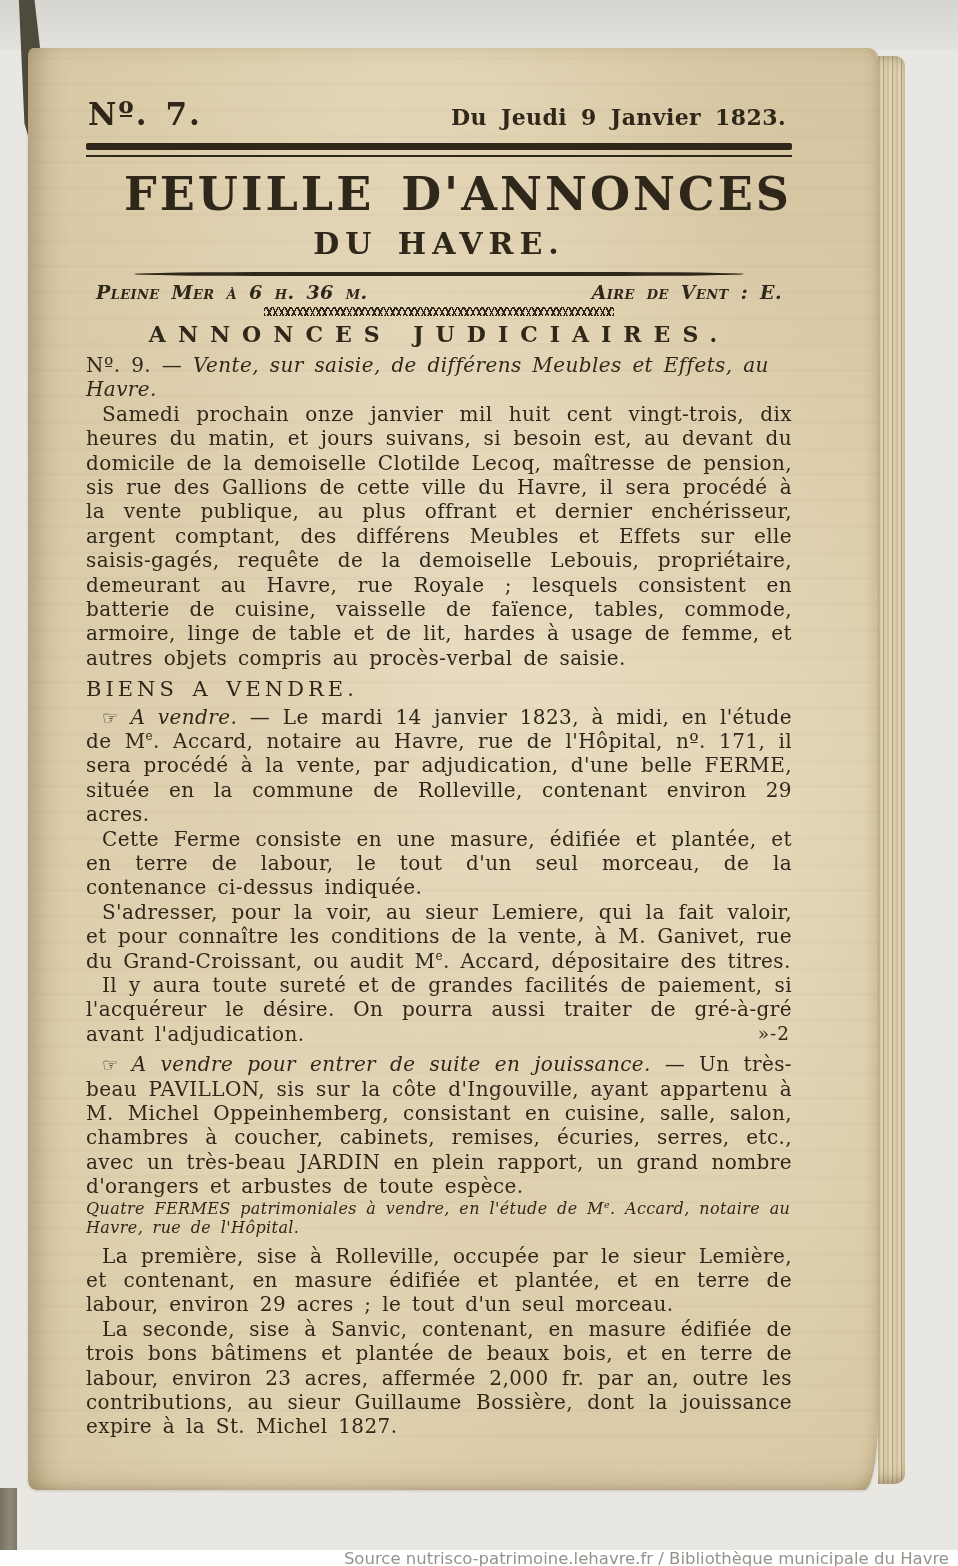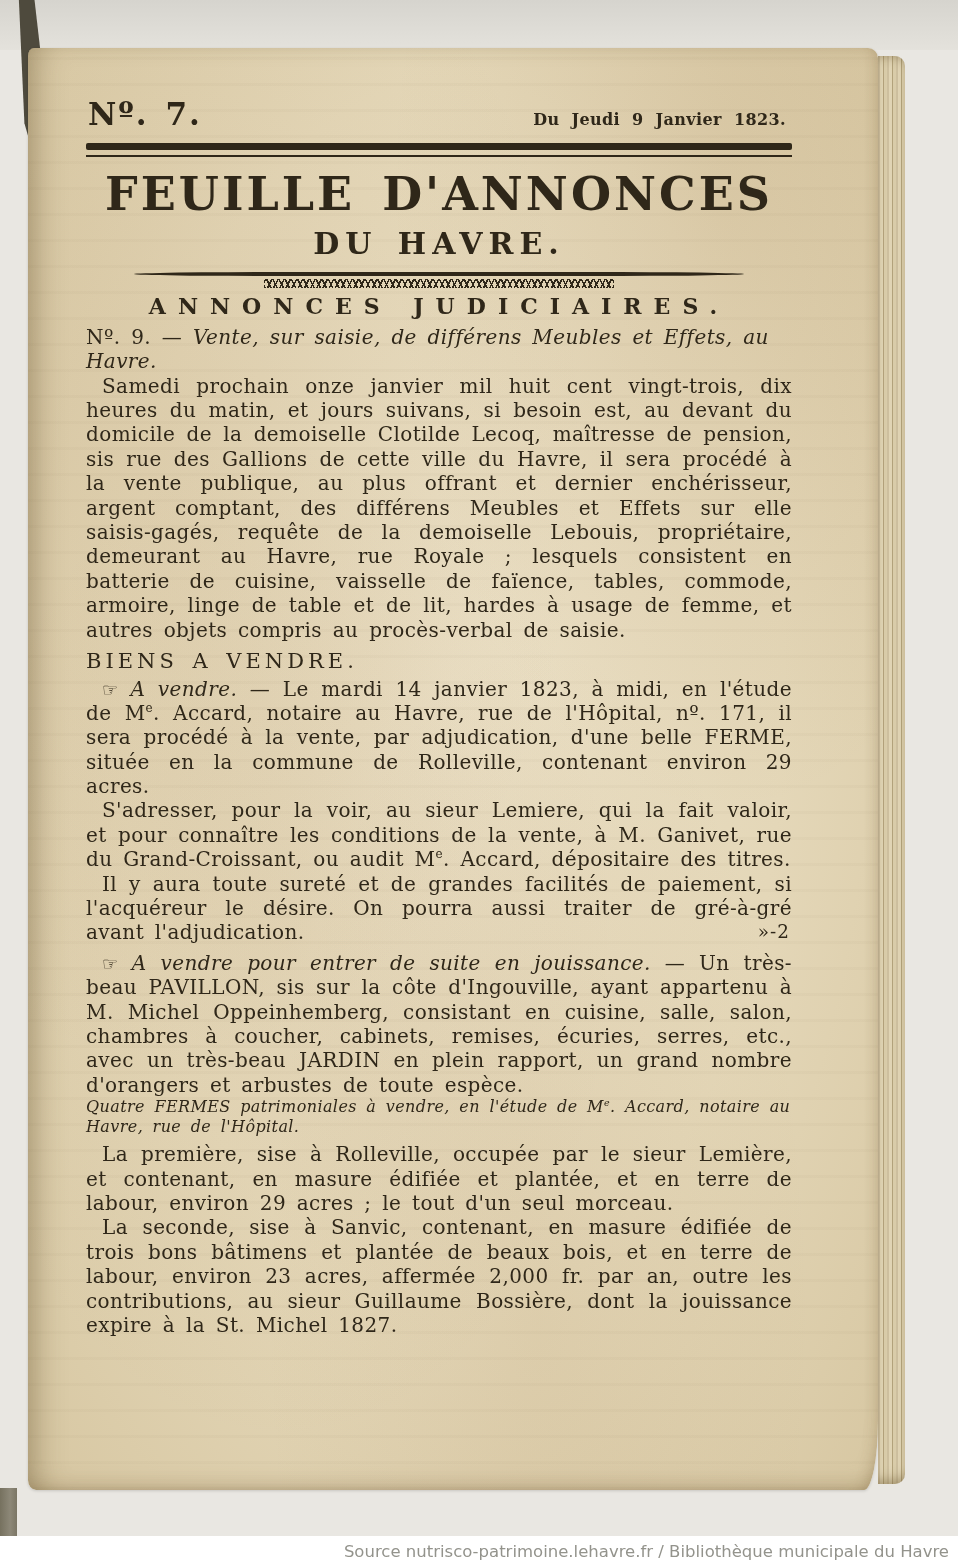--- a/index.html
+++ b/index.html
@@ -39,24 +39,24 @@
   .page-edges{position:absolute; left:878px; top:56px; width:27px; height:1428px;
     background:repeating-linear-gradient(90deg,#cdbf9e 0 2px,#e0d4b4 2px 5px,#b2a27b 5px 6px,#d9cca9 6px 9px);
     border-radius:0 10px 10px 0;
     box-shadow: inset 0 8px 10px -6px rgba(110,90,50,.4), inset 0 -10px 12px -6px rgba(110,90,50,.5);}
 
   
   .content{position:absolute; left:58px; top:34px; width:706px; color:var(--ink);
     font-size:20px; line-height:1.22; letter-spacing:.4px; word-spacing:4px;}
   .hdr-row{display:flex; justify-content:space-between; align-items:baseline; padding:14px 6px 0 2px;}
   .issue-no{font-size:31px; font-weight:bold; letter-spacing:2px;}
-  .issue-date{font-size:16px; font-weight:bold; word-spacing:6px;}
+  .issue-date{font-size:22px; font-weight:bold; word-spacing:6px;}
   .rule-thick{height:7px; background:var(--ink); margin-top:9px; border-radius:2px;}
   .rule-thin{height:2.5px; background:var(--ink); margin-top:5px;}
-  .m-title1{font-size:46px; font-weight:bold; text-align:center; letter-spacing:3px;
+  .m-title1{font-size:46px; font-weight:bold; text-align:right; letter-spacing:3px;
     margin-top:9px; word-spacing:8px;}
   .m-title2{font-size:25px; font-weight:bold; text-align:center; letter-spacing:2px;
     margin-top:5px; word-spacing:10px;}
   .m-title3{font-size:30px; font-weight:bold; text-align:center; letter-spacing:6px; margin-top:4px;}
   .rule-taper{height:4px; width:610px; margin:9px auto 0; background:var(--ink);
     border-radius:50% / 100%;}
   .tide-row{display:flex; justify-content:space-between; font-style:italic; font-weight:bold;
     font-variant:small-caps; font-size:19px; padding:5px 10px 0 10px; word-spacing:5px;}
   .squiggle{width:350px; height:9px; margin:3px auto 2px;
     background:
@@ -71,21 +71,21 @@
   #body-blocks p.subhead{font-weight:normal; font-size:21px; letter-spacing:4px; margin:7px 0 2px;}
   #body-blocks p.notice{margin-top:5px;}
   #body-blocks p.gap{margin-top:6px;}
   #body-blocks p.italic-head{font-size:16px;}
   .it{font-style:italic;}
   .manicule{font-family:"DejaVu Sans", sans-serif; font-style:normal; font-size:.9em;}
   sup{font-size:.6em; line-height:0;}
   .endmark{position:absolute; right:2px; bottom:1px; font-size:.92em; letter-spacing:1px;}
 
   
-  .source-bar{position:absolute; left:0; right:0; bottom:0; height:30px; background:#ffffff;
+  .source-bar{position:absolute; left:0; right:0; bottom:0; height:16px; background:#ffffff;
     display:flex; align-items:center; justify-content:flex-end; padding-right:9px;
     font-family:"DejaVu Sans", sans-serif; font-size:16.5px; color:var(--bar-text);}
 </style>
 </head>
 <body>
 
 <div id="stage">
   <div class="backing-top"></div>
   <div class="spine-wedge"></div>
   <div class="spine-strip"></div>
@@ -99,29 +99,34 @@
         <span class="issue-no">Nº. 7.</span>
         <span class="issue-date">Du Jeudi 9 Janvier 1823.</span>
       </div>
       <div class="rule-thick"></div>
       <div class="rule-thin"></div>
 
       <div class="m-title1">FEUILLE D'ANNONCES</div>
       <div class="m-title3">DU HAVRE.</div>
       <div class="rule-taper"></div>
 
+      <div class="tide-row">
+        <span>Pleine Mer à 6 h. 36 m.</span>
+        <span>Aire de Vent : E.</span>
+      </div>
       <div class="squiggle"></div>
 
       <div class="section-title">ANNONCES JUDICIAIRES.</div>
 
       <div id="body-blocks">
           <p class="blk center notice"><span class="">Nº. 9. — </span><span class="it">Vente, sur saisie, de différens Meubles et Effets, au Havre.</span></p>
           <p class="blk"><span class="">Samedi prochain onze janvier mil huit cent vingt-trois, dix heures du matin, et jours suivans, si besoin est, au devant du domicile de la demoiselle Clotilde Lecoq, maîtresse de pension, sis rue des Gallions de cette ville du Havre, il sera procédé à la vente publique, au plus offrant et dernier enchérisseur, argent comptant, des différens Meubles et Effets sur elle saisis-gagés, requête de la demoiselle Lebouis, propriétaire, demeurant au Havre, rue Royale ; lesquels consistent en batterie de cuisine, vaisselle de faïence, tables, commode, armoire, linge de table et de lit, hardes à usage de femme, et autres objets compris au procès-verbal de saisie.</span></p>
           <p class="blk center subhead"><span class="">BIENS A VENDRE.</span></p>
           <p class="blk"><span class="manicule">☞ </span><span class="it">A vendre.</span><span class=""> — Le mardi 14 janvier 1823, à midi, en l'étude de M</span><sup class="">e</sup><span class="">. Accard, notaire au Havre, rue de l'Hôpital, nº. 171, il sera procédé à la vente, par adjudication, d'une belle FERME, située en la commune de Rolleville, contenant environ 29 acres.</span></p>
+          <p class="blk"><span class="">Cette Ferme consiste en une masure, édifiée et plantée, et en terre de labour, le tout d'un seul morceau, de la contenance ci-dessus indiquée.</span></p>
           <p class="blk"><span class="">S'adresser, pour la voir, au sieur Lemiere, qui la fait valoir, et pour connaître les conditions de la vente, à M. Ganivet, rue du Grand-Croissant, ou audit M</span><sup class="">e</sup><span class="">. Accard, dépositaire des titres.</span></p>
           <p class="blk"><span class="">Il y aura toute sureté et de grandes facilités de paiement, si l'acquéreur le désire. On pourra aussi traiter de gré-à-gré avant l'adjudication.</span><span class="endmark">»-2</span></p>
           <p class="blk gap"><span class="manicule">☞ </span><span class="it">A vendre pour entrer de suite en jouissance.</span><span class=""> — Un très-beau PAVILLON, sis sur la côte d'Ingouville, ayant appartenu à M. Michel Oppeinhemberg, consistant en cuisine, salle, salon, chambres à coucher, cabinets, remises, écuries, serres, etc., avec un très-beau JARDIN en plein rapport, un grand nombre d'orangers et arbustes de toute espèce.</span></p>
           <p class="blk center italic-head"><span class="it">Quatre FERMES patrimoniales à vendre, en l'étude de M</span><sup class="it">e</sup><span class="it">. Accard, notaire au Havre, rue de l'Hôpital.</span></p>
           <p class="blk gap"><span class="">La première, sise à Rolleville, occupée par le sieur Lemière, et contenant, en masure édifiée et plantée, et en terre de labour, environ 29 acres ; le tout d'un seul morceau.</span></p>
           <p class="blk"><span class="">La seconde, sise à Sanvic, contenant, en masure édifiée de trois bons bâtimens et plantée de beaux bois, et en terre de labour, environ 23 acres, affermée 2,000 fr. par an, outre les contributions, au sieur Guillaume Bossière, dont la jouissance expire à la St. Michel 1827.</span></p>
         </div>
     </div>
   </div>
 

